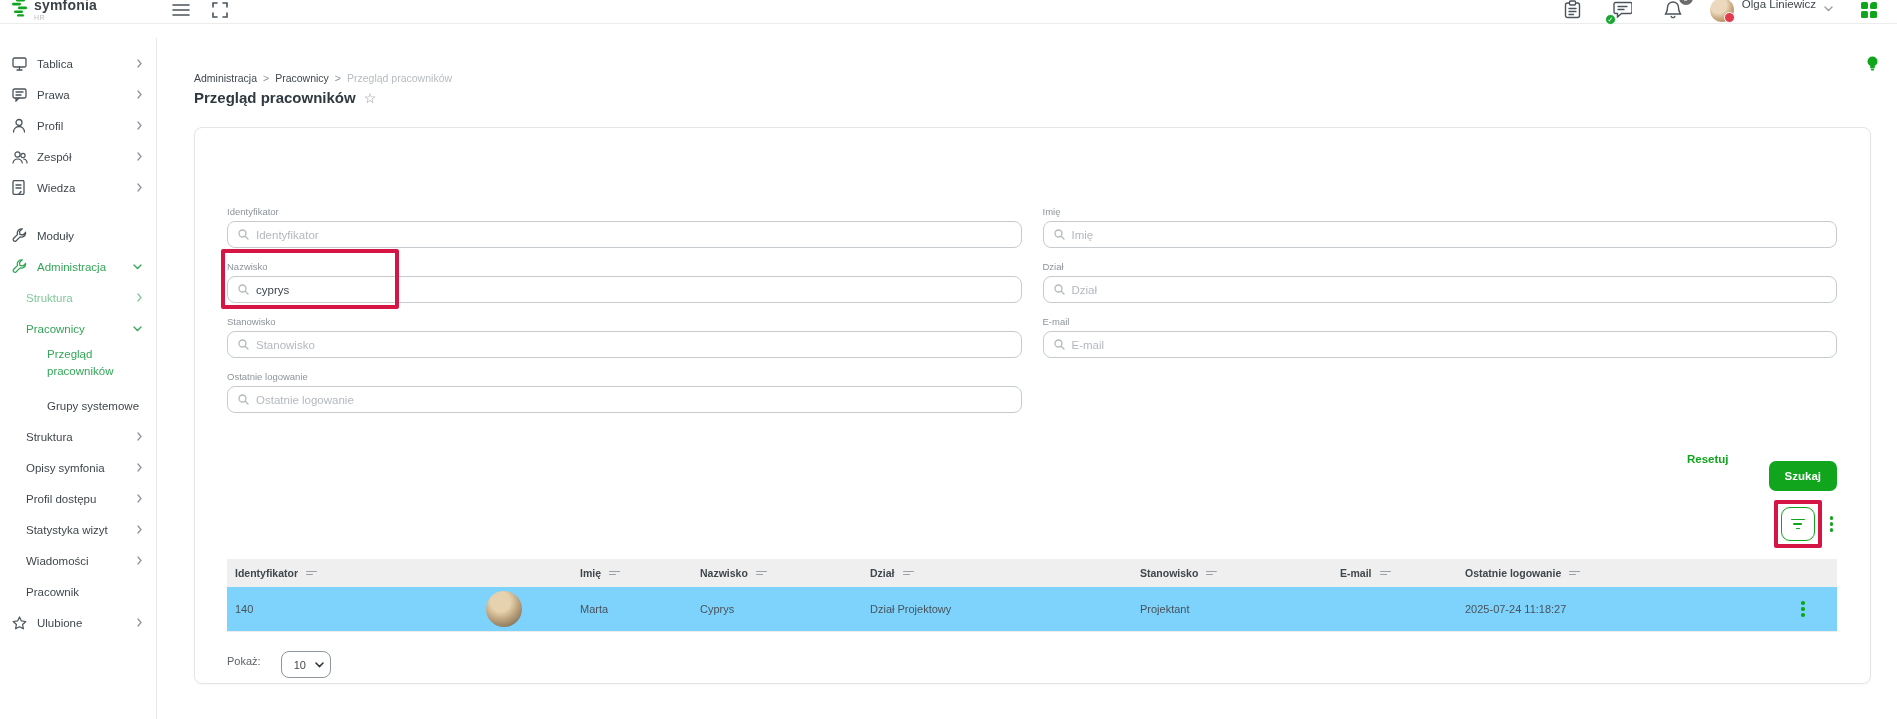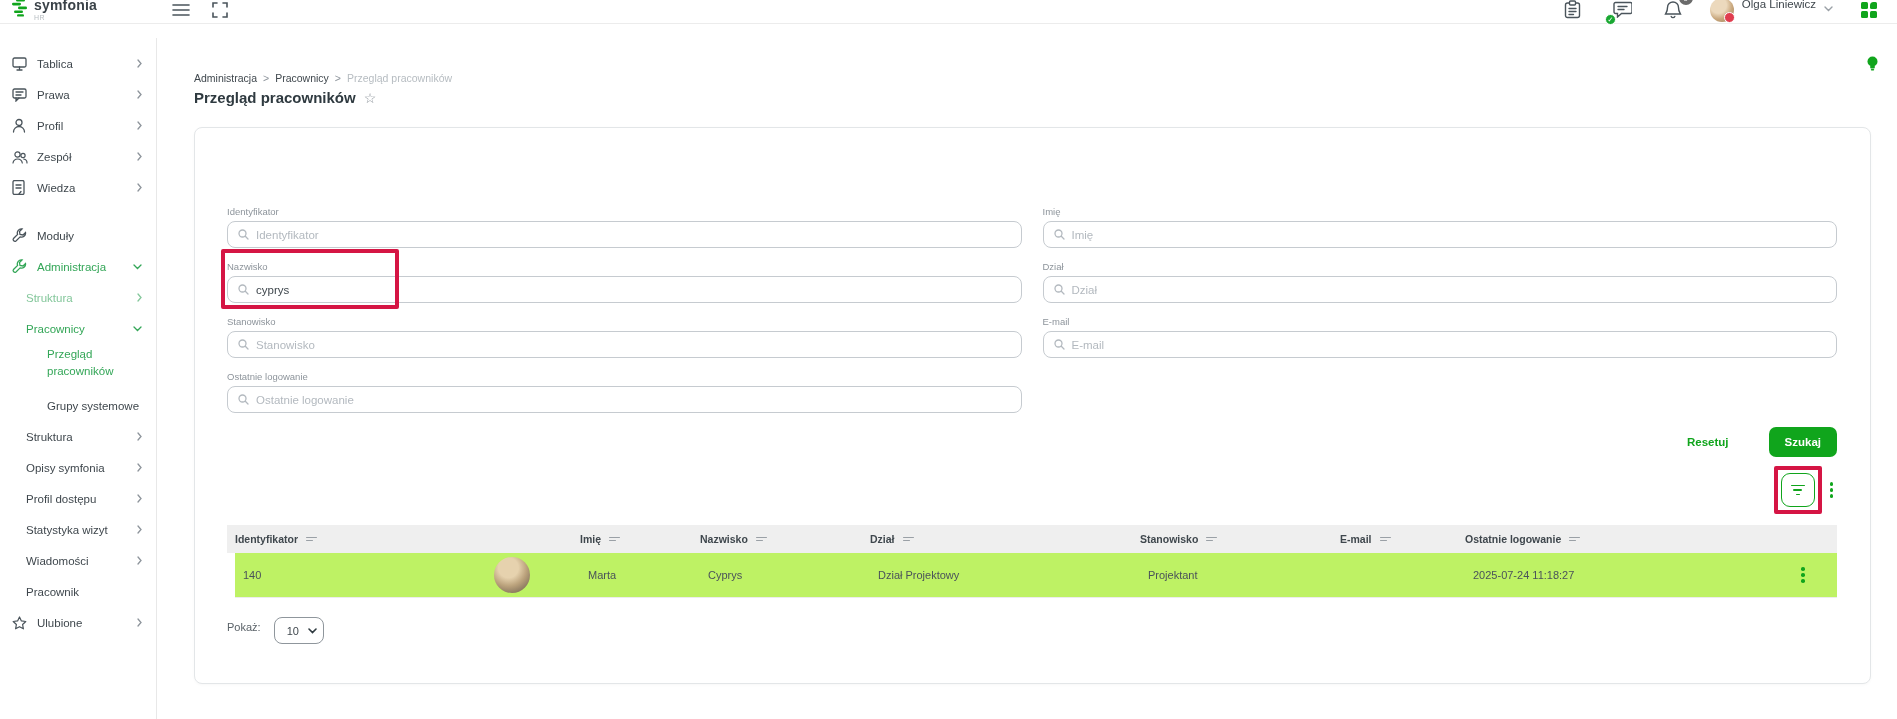--- a/index.html
+++ b/index.html
@@ -65,46 +65,46 @@
   .input-wrap { display:flex; align-items:center; gap:7px; height:27px; border:1px solid #c6cbd0; border-radius:8px; padding:0 10px; background:#fff; }
   .input-wrap input { border:none; outline:none; flex:1; font-size:11.5px; font-family:"Liberation Sans",sans-serif; color:#3f474d; background:transparent; }
   .input-wrap input::placeholder { color:#b3b9bf; }
   .search-glyph { color:#b3b9bf; display:flex; flex:0 0 auto; }
 
   .annotation { position:absolute; border:4px solid #d51544; border-radius:2px; pointer-events:none; z-index:4; }
   .ann-nazwisko { top:-12px; left:-6px; width:178px; height:60px; }
 
   .btn-row { display:flex; justify-content:flex-end; align-items:center; gap:40px; margin-top:14px; }
   .btn-text { background:none; border:none; color:#10a51c; font-size:11.5px; font-weight:700; cursor:pointer; font-family:"Liberation Sans",sans-serif; }
-  .btn-primary { background:#10a51c; color:#fff; font-size:11.5px; font-weight:700; border:none; border-radius:7px; padding:9px 16px; cursor:pointer; font-family:"Liberation Sans",sans-serif; }
+  .btn-primary { background:#10a51c; color:#fff; font-size:11.5px; font-weight:700; border:none; border-radius:7px; padding:9px 16px; cursor:pointer; font-family:"Liberation Sans",sans-serif;margin-top:34px; }
 
   .tools-row { display:flex; justify-content:flex-end; align-items:center; gap:11px; margin-top:16px; }
   .filter-btn-wrap { position:relative; }
   .ann-filter { top:-7px; left:-7px; width:48px; height:48px; }
   .filter-btn { width:34px; height:34px; border:1.4px solid #10a51c; border-radius:9px; background:#fff; cursor:pointer; display:flex; flex-direction:column; align-items:center; justify-content:center; gap:3px; }
   .filter-btn i { display:block; height:1.6px; background:#10a51c; border-radius:1px; }
   .filter-btn i:nth-child(1){ width:14px; } .filter-btn i:nth-child(2){ width:9px; } .filter-btn i:nth-child(3){ width:4px; }
   .kebab { display:flex; flex-direction:column; gap:2.5px; background:none; border:none; cursor:pointer; padding:4px; }
   .kebab i { width:3.5px; height:3.5px; border-radius:50%; background:#10a51c; }
 
   
   .table { margin-top:18px; }
   .t-grid { display:grid; grid-template-columns:200px 145px 120px 170px 270px 200px 125px 1fr 48px; align-items:center; }
   .t-head { background:#efefef; height:28px; }
   .t-head .th { display:flex; align-items:center; gap:8px; font-size:10.5px; font-weight:700; color:#3f474d; padding-left:8px; cursor:pointer; }
   .sort-ic { display:flex; flex-direction:column; gap:2px; }
   .sort-ic i { display:block; height:1.4px; background:#9aa0a6; border-radius:1px; }
   .sort-ic i:nth-child(1){ width:11px; } .sort-ic i:nth-child(2){ width:7px; }
-  .t-row { height:45px; background:#bef264; border-bottom:1px solid #ececec; font-size:11px; color:#4a525a;margin-left:8px; }
+  .t-row { height:45px; background:#7dd3fc; border-bottom:1px solid #ececec; font-size:11px; color:#4a525a; }
   .t-row .td { padding-left:8px; }
   .avatar-cell { display:flex; justify-content:center; }
   .avatar-lg { width:36px; height:36px; border-radius:50%; background:radial-gradient(circle at 40% 30%, #e6d2ae 0 30%, #bba27c 55%, #5f5346 100%); }
   .row-kebab i { background:#10a51c; }
 
-  .pager { display:flex; align-items:center; gap:13px; margin-top:12px; font-size:11px; color:#5a6268; }
+  .pager { display:flex; align-items:center; gap:20px; margin-top:12px; font-size:11px; color:#5a6268; }
   .select-wrap { position:relative;margin-top:7px; }
   .select-wrap select { appearance:none; -webkit-appearance:none; width:50px; height:27px; border:1.4px solid #8f969c; border-radius:8px; font-size:11px; padding:0 18px 0 12px; color:#3f474d; background:#fff; cursor:pointer; font-family:"Liberation Sans",sans-serif; }
   .select-wrap .sel-chev { position:absolute; right:7px; top:50%; transform:translateY(-50%); pointer-events:none; color:#2f3a40; display:flex; }
 </style>
 </head>
 <body>
 
 <div class="app">
 
   <header class="topbar">

